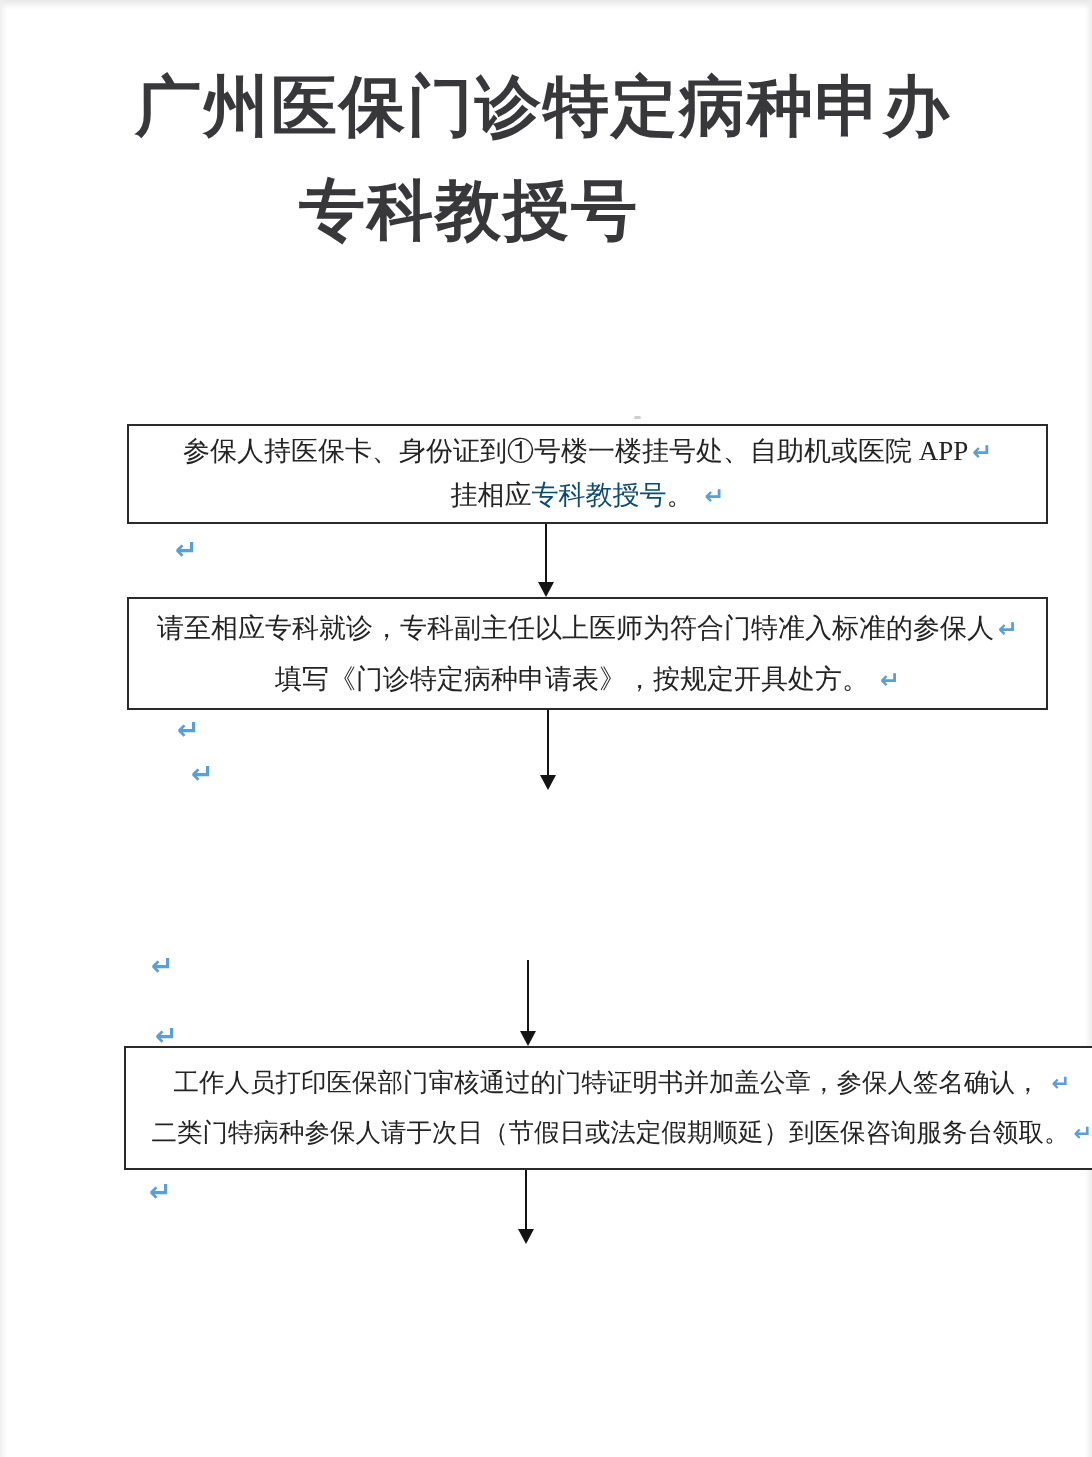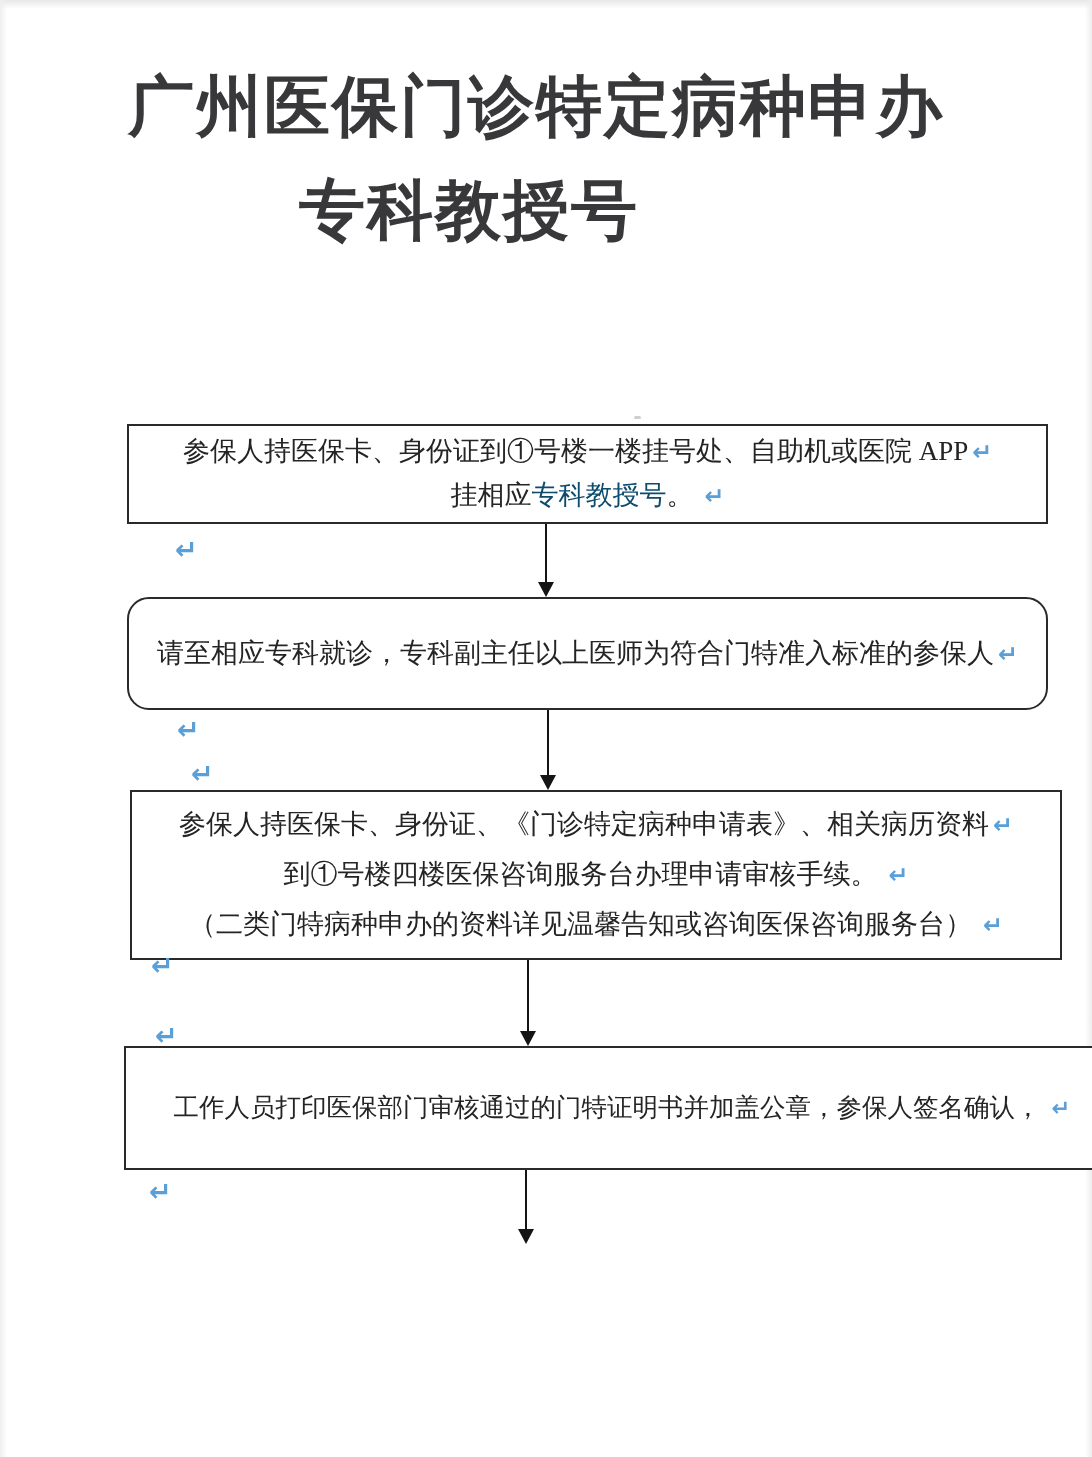--- a/index.html
+++ b/index.html
@@ -20,36 +20,36 @@
 
   .title-line {
     position:absolute;
     font-family:"Liberation Sans","DejaVu Sans",sans-serif;
     font-weight:900;
     color:#38383a;
     font-size:66px;
     letter-spacing:2px;
     white-space:nowrap;
   }
-  .title-l1 { left:128px; top:62px; }
+  .title-l1 { left:135px; top:62px; }
   .title-l2 { left:299px; top:166px; }
 
   .fbox {
     position:absolute;
     border:2px solid #2a2a2a;
     background:#ffffff;
     display:flex; flex-direction:column;
     justify-content:center; align-items:center;
     text-align:center;
     color:#242424;
     white-space:nowrap;
   }
   .fbox .line { position:relative; }
   #box1 { left:127px; top:424px; width:917px; height:96px;  font-size:27px;   line-height:43px; }
-  #box2 { left:127px; top:597px; width:917px; height:109px; font-size:27px;   line-height:50px;border-radius:22px; }
+  #box2 { left:127px; top:597px; width:917px; height:109px; font-size:27px;   line-height:50px; }
   #box3 { left:130px; top:790px; width:928px; height:166px; font-size:27px;   line-height:49px; }
   #box4 { left:124px; top:1046px; width:942px; height:120px; font-size:25.5px; line-height:50px;padding-left:25px; }
   #box5 { left:124px; top:1244px; width:953px; height:132px; font-size:25px;  line-height:49px; }
 
   .hl-red { color:#0c4a6e; }
 
   
   .ip {
     color:#5b9fd8;
     font-family:"DejaVu Sans",sans-serif;
@@ -103,36 +103,33 @@
   <div class="fbox" id="box1">
     <div class="line"><span>参保人持医保卡、身份证到①号楼一楼挂号处、自助机或医院 APP</span><span class="ip">↵</span></div>
     <div class="line"><span>挂相应</span><span class="hl-red">专科教授号</span><span>。</span><span class="ip sp">↵</span></div>
   </div>
 
   <div class="aline" id="a1l"></div>
   <div class="ahead" id="a1h"></div>
 
   <div class="fbox" id="box2">
     <div class="line"><span>请至相应专科就诊，专科副主任以上医师为符合门特准入标准的参保人</span><span class="ip">↵</span></div>
+    <div class="line"><span>填写《门诊特定病种申请表》，按规定开具处方。</span><span class="ip sp">↵</span></div>
   </div>
 
   <div class="aline" id="a2l"></div>
   <div class="ahead" id="a2h"></div>
 
-  <div class="fbox" id="box3">
-    <div class="line"><span>参保人持医保卡、身份证、《门诊特定病种申请表》、相关病历资料</span><span class="ip">↵</span></div>
-    <div class="line"><span>到①号楼四楼医保咨询服务台办理申请审核手续。</span><span class="ip sp">↵</span></div>
-    <div class="line"><span>（二类门特病种申办的资料详见温馨告知或咨询医保咨询服务台）</span><span class="ip sp">↵</span></div>
-  </div>
 
   <div class="aline" id="a3l"></div>
   <div class="ahead" id="a3h"></div>
 
   <div class="fbox" id="box4">
     <div class="line"><span>工作人员打印医保部门审核通过的门特证明书并加盖公章，参保人签名确认，</span><span class="ip sp">↵</span></div>
+    <div class="line"><span>二类门特病种参保人请于次日（节假日或法定假期顺延）到医保咨询服务台领取。</span><span class="ip">↵</span></div>
   </div>
 
   <div class="aline" id="a4l"></div>
   <div class="ahead" id="a4h"></div>
 
 
   <span class="pmark" id="pm1">↵</span>
   <span class="pmark" id="pm2">↵</span>
   <span class="pmark" id="pm3">↵</span>
   <span class="pmark" id="pm4">↵</span>

